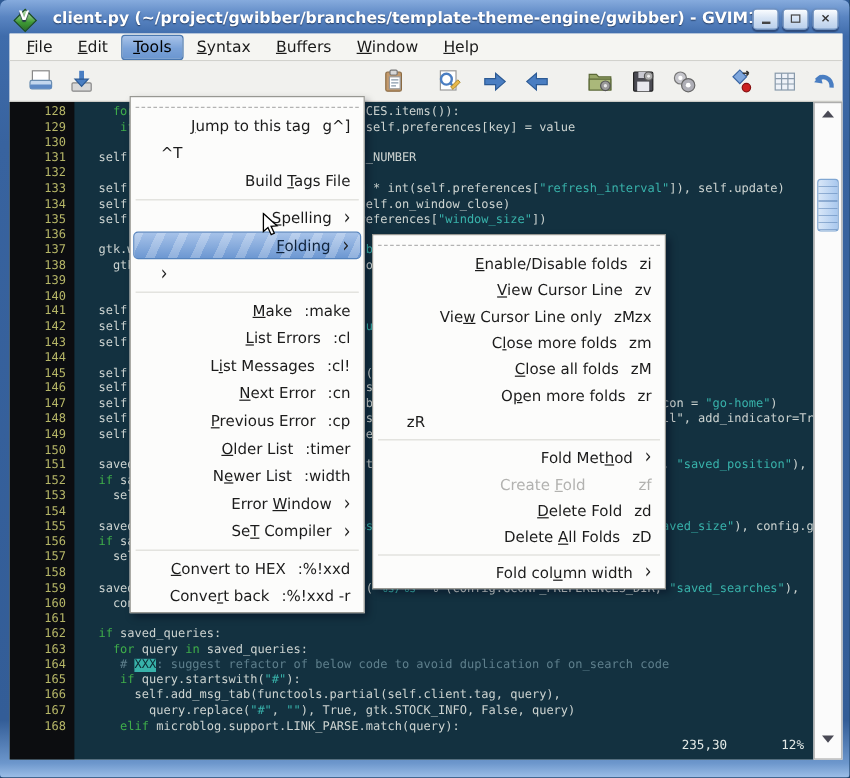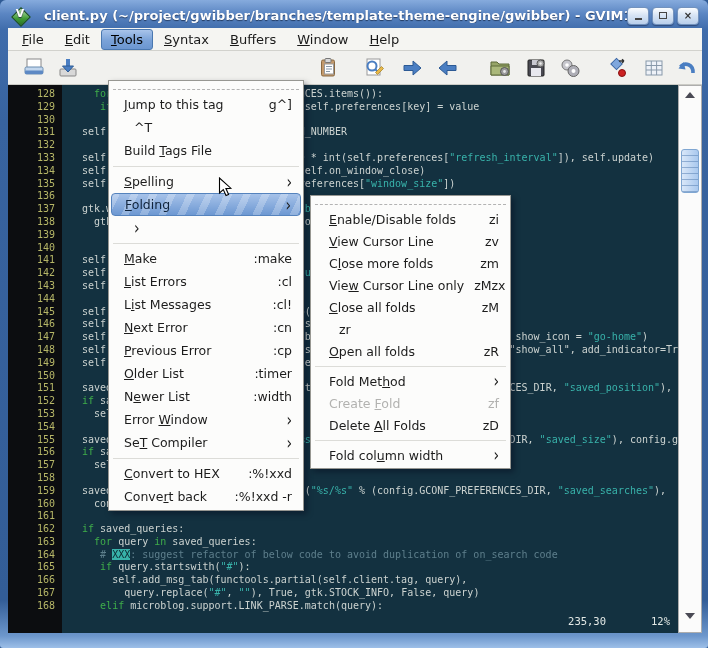--- a/index.html
+++ b/index.html
@@ -51,32 +51,32 @@
   #ruler-pct{position:absolute;right:8px;}
   
   #vscroll{position:absolute;right:0;top:57px;width:24px;height:548px;background:#fbfbfb;border:1px solid #adadad;box-sizing:border-box;}
   .sbtn{position:absolute;left:1px;right:1px;height:16px;display:flex;align-items:center;justify-content:center;}
   .tri-up{width:0;height:0;border-left:5px solid transparent;border-right:5px solid transparent;border-bottom:6px solid #4a4a55;}
   .tri-dn{width:0;height:0;border-left:5px solid transparent;border-right:5px solid transparent;border-top:6px solid #4a4a55;}
   #sthumb{position:absolute;left:2px;right:2px;top:63px;height:42px;border:1px solid #7fa6d2;border-radius:3px;
     background:linear-gradient(90deg,#d9e7f8,#a9c8ee 55%,#9cc0ea);
     background-image:repeating-linear-gradient(180deg,transparent 0 5px,rgba(90,130,180,.55) 5px 6px),linear-gradient(90deg,#d9e7f8,#a9c8ee);}
   
-  .menu{position:absolute;background:#fcfcfb;border:1px solid #979792;box-shadow:3px 3px 6px rgba(0,0,20,.38);padding:2px;box-sizing:border-box;}
+  .menu{position:absolute;background:#fcfcfb;border:1px solid #979792;box-shadow:3px 3px 6px rgba(0,0,20,.38);padding:2px;box-sizing:border-box;text-align:right;}
   #tools-menu{left:100px;top:52px;width:196px;z-index:20;}
-  #folding-menu{left:302px;top:167px;width:201px;z-index:25;}
+  #folding-menu{left:302px;top:167px;width:245px;z-index:25;}
   .tearoff{height:5px;border-bottom:1px dashed #b3b3b3;margin:1px 2px 3px;}
   .msep{height:1px;background:#dcdcd8;margin:4px 2px 3px;}
   .mi{height:23px;display:flex;align-items:center;padding:0 9px 0 13px;font-size:12.5px;color:#1c1c1c;border-radius:4px;box-sizing:border-box;}
   #folding-menu .mi{height:22px;padding-left:16px;}
   .mi u{text-decoration:underline;}
   .mi .lbl{flex:1;white-space:nowrap;}
   .mi .sc{margin-left:10px;}
   .mi .arr{margin-left:10px;font-size:14px;color:#222;transform:scaleY(1.25);}
-  .mi.disabled{color:#b2b2b0;}
+  .mi.disabled{color:#b2b2b0;gap:34px;}
   .mi.hl{border:1px solid #5583bd;color:#10243c;
     background-image:repeating-linear-gradient(115deg,rgba(255,255,255,.25) 0 7px,rgba(255,255,255,0) 7px 17px),linear-gradient(180deg,#a6c2e9,#6d98d2);}
   
   #cursor{position:absolute;left:218px;top:177px;z-index:40;}
 </style>
 </head>
 <body>
 
 <div id="frame">
   <div id="titlebar">
@@ -287,46 +287,50 @@
         <div class="tearoff"></div>
         <div class="mi">
           <span class="lbl"><u>E</u>nable/Disable folds</span>
           <span class="sc">zi</span>
         </div>
         <div class="mi">
           <span class="lbl"><u>V</u>iew Cursor Line</span>
           <span class="sc">zv</span>
         </div>
         <div class="mi">
+          <span class="lbl">Vie<u>w</u> Cursor Line only</span>
+          <span class="sc">zMzx</span>
+        </div>
+        <div class="mi">
           <span class="lbl">C<u>l</u>ose more folds</span>
           <span class="sc">zm</span>
         </div>
         <div class="mi">
-          <span class="lbl">Vie<u>w</u> Cursor Line only</span>
-          <span class="sc">zMzx</span>
-        </div>
-        <div class="mi">
           <span class="lbl"><u>C</u>lose all folds</span>
           <span class="sc">zM</span>
         </div>
         <div class="mi">
+          <span class="lbl">O<u>p</u>en more folds</span>
           <span class="sc">zr</span>
         </div>
         <div class="mi">
-          <span class="lbl"><u>O</u>pen all folds</span>
           <span class="sc">zR</span>
         </div>
         <div class="msep"></div>
         <div class="mi">
           <span class="lbl">Fold Met<u>h</u>od</span>
           <span class="arr">›</span>
         </div>
         <div class="mi disabled">
           <span class="lbl">Create <u>F</u>old</span>
           <span class="sc">zf</span>
+        </div>
+        <div class="mi">
+          <span class="lbl"><u>D</u>elete Fold</span>
+          <span class="sc">zd</span>
         </div>
         <div class="mi">
           <span class="lbl">Delete <u>A</u>ll Folds</span>
           <span class="sc">zD</span>
         </div>
         <div class="msep"></div>
         <div class="mi">
           <span class="lbl">Fold col<u>u</u>mn width</span>
           <span class="arr">›</span>
         </div>

